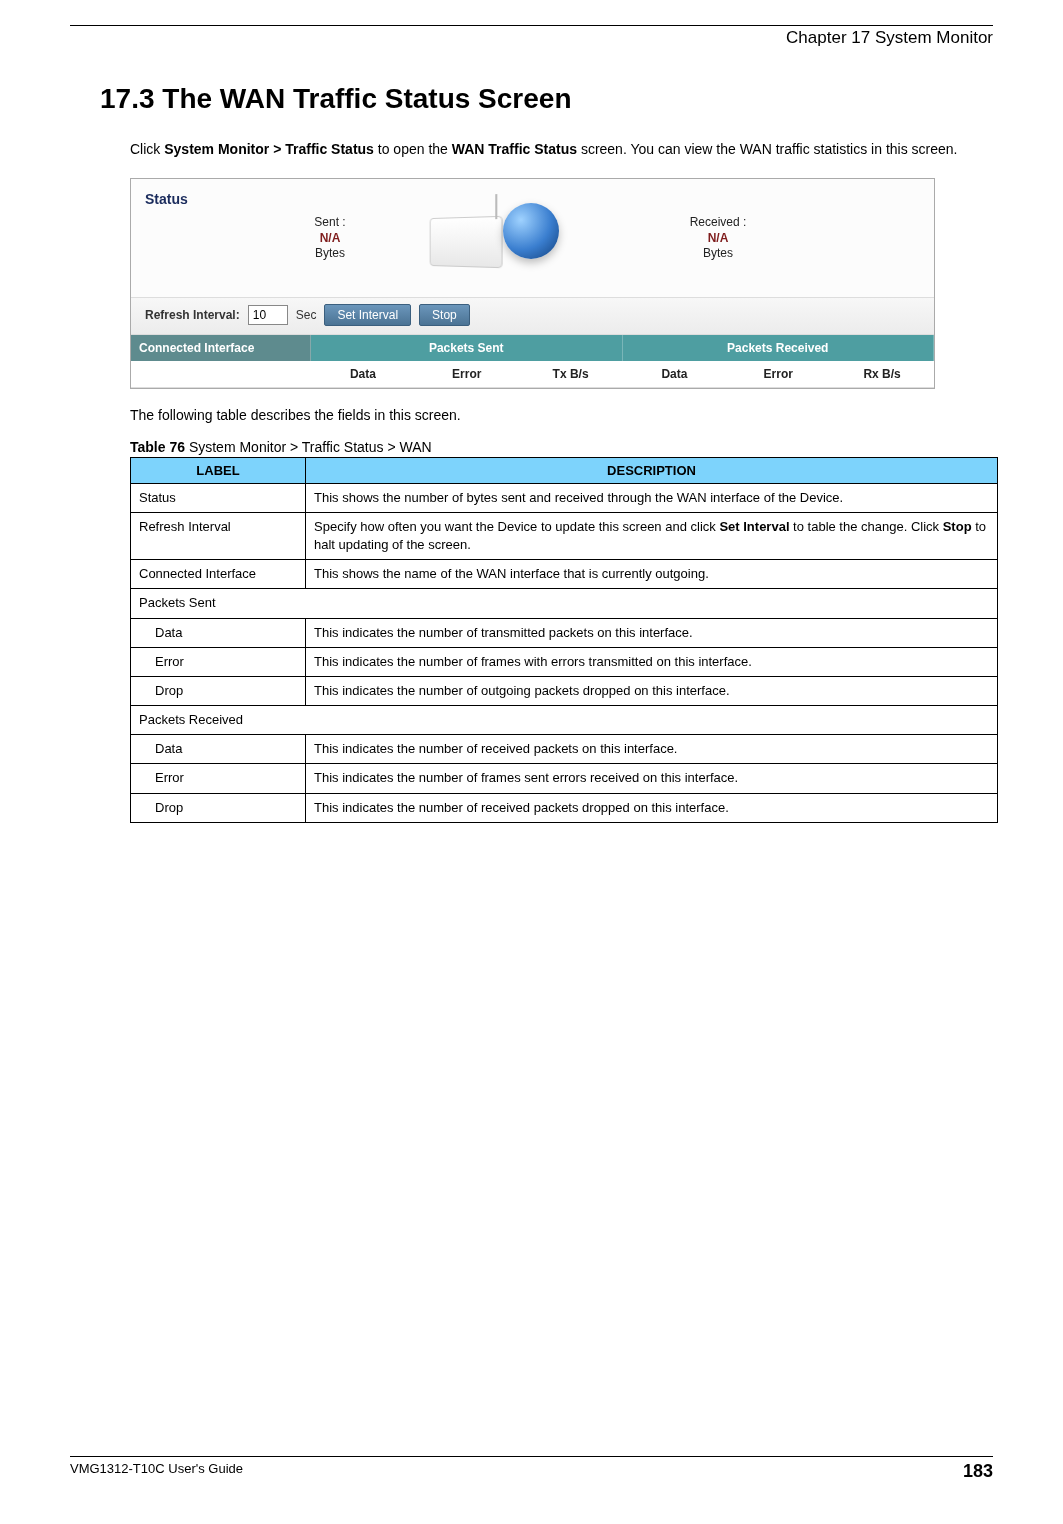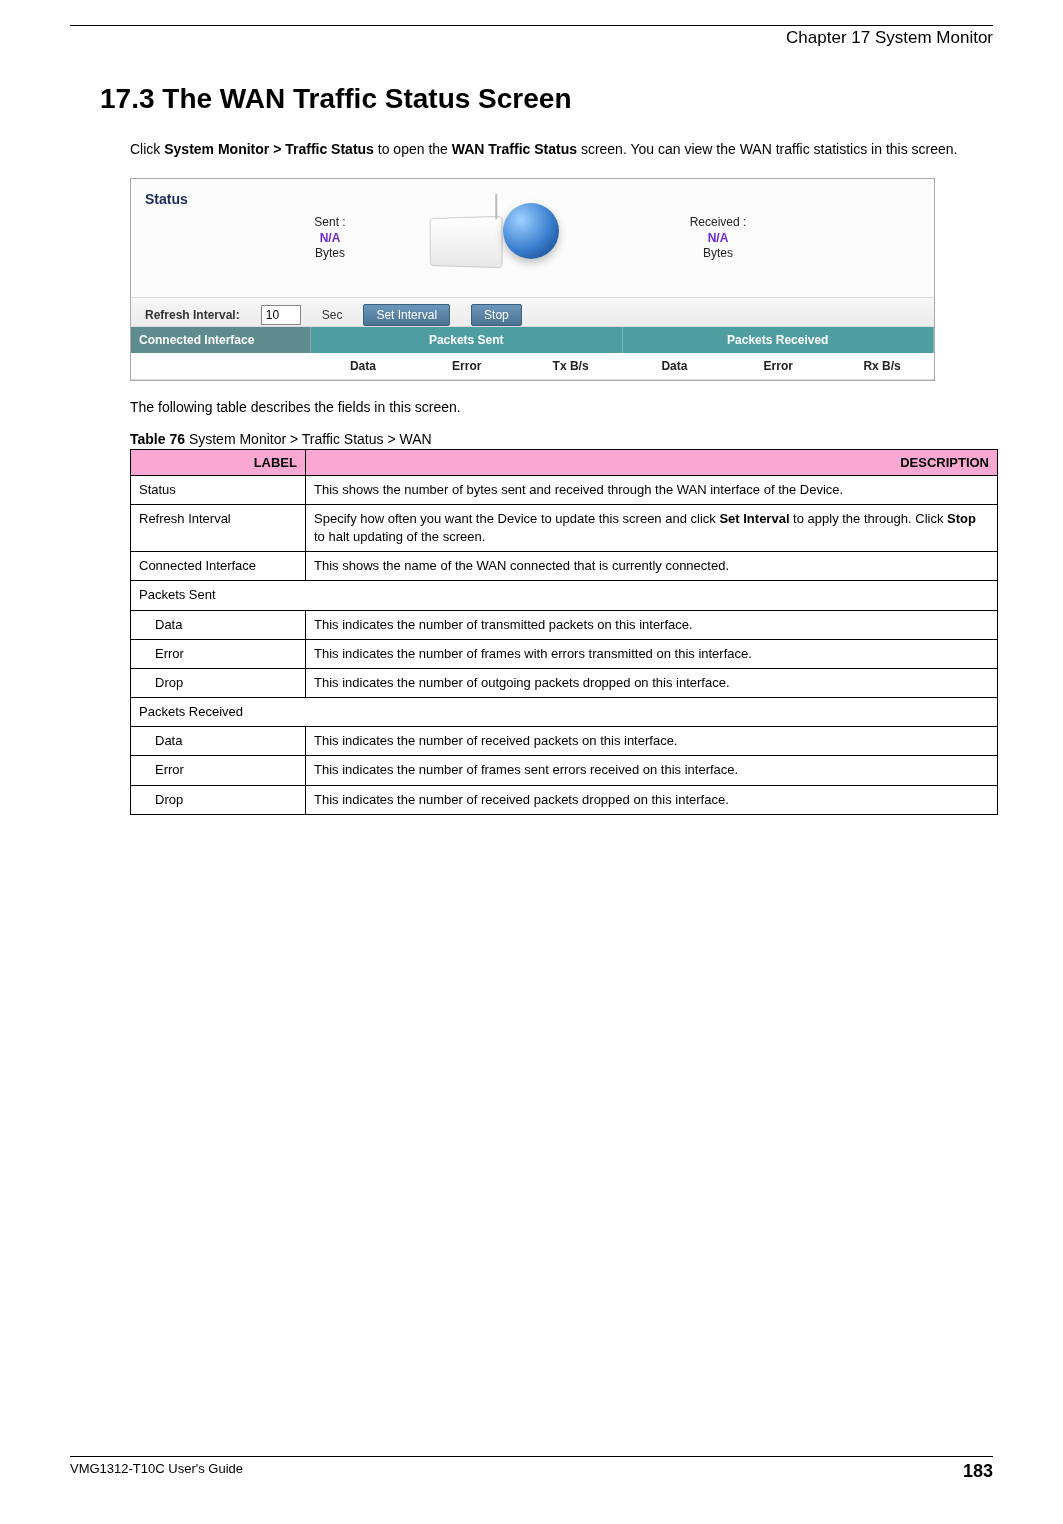--- a/index.html
+++ b/index.html
@@ -70,21 +70,21 @@
       flex: 1;
     }
     .shot-col {
       text-align: center;
       font-size: 12px;
       color: #222;
       line-height: 1.3;
       width: 90px;
     }
     .shot-col .na {
-      color: #6d28d9;
+      color: #7f1d1d;
       font-weight: bold;
     }
     .shot-device {
       width: 150px;
       height: 100px;
       position: relative;
     }
     .router {
       position: absolute;
       left: 8px;
@@ -109,22 +109,22 @@
       top: 14px;
       width: 56px;
       height: 56px;
       border-radius: 50%;
       background: radial-gradient(circle at 32% 30%, #9fd2ff 0%, #3a7ecf 55%, #103d78 100%);
       box-shadow: 0 4px 8px rgba(0,0,0,0.25);
     }
     .shot-refresh-row {
       display: flex;
       align-items: center;
-      gap: 21px;
-      padding: 6px 10px 0 14px;
+      gap: 8px;
+      padding: 6px 10px 8px 14px;
       background: linear-gradient(#f7f7f7,#ececec);
       border-top: 1px solid #ddd;
       border-bottom: 1px solid #ddd;
       font-size: 12px;
       color: #333;
     }
     .shot-input {
       width: 40px;
       height: 20px;
       border: 1px solid #888;
@@ -190,22 +190,22 @@
       margin-bottom: 2px;
     }
     .table-caption b { font-weight: bold; }
     table.desc-table {
       width: 868px;
       border-collapse: collapse;
       font-size: 13px;
       border: 1px solid #000;
     }
     table.desc-table th {
-      background: #f9a8d4;
-      text-align: right;
+      background: #7dd3fc;
+      text-align: center;
       padding: 5px 8px;
       border: 1px solid #000;
       font-weight: bold;
     }
     table.desc-table td {
       padding: 5px 8px;
       border: 1px solid #000;
       vertical-align: top;
       line-height: 1.4;
     }
@@ -304,26 +304,26 @@
       </tr>
     </thead>
     <tbody>
       <tr>
         <td class="label">Status</td>
         <td>This shows the number of bytes sent and received through the WAN interface of the Device.</td>
       </tr>
       <tr>
         <td class="label">Refresh Interval</td>
         <td>
-          <span>Specify how often you want the Device to update this screen and click </span><b>Set Interval</b><span> to apply the through. Click </span><b>Stop</b><span> to halt updating of the screen.</span>
+          <span>Specify how often you want the Device to update this screen and click </span><b>Set Interval</b><span> to table the change. Click </span><b>Stop</b><span> to halt updating of the screen.</span>
         </td>
       </tr>
       <tr>
         <td class="label">Connected Interface</td>
-        <td>This shows the name of the WAN connected that is currently connected.</td>
+        <td>This shows the name of the WAN interface that is currently outgoing.</td>
       </tr>
       <tr>
         <td class="section-span" colspan="2">Packets Sent</td>
       </tr>
       <tr>
         <td class="label label-indent">Data</td>
         <td>This indicates the number of transmitted packets on this interface.</td>
       </tr>
       <tr>
         <td class="label label-indent">Error</td>

